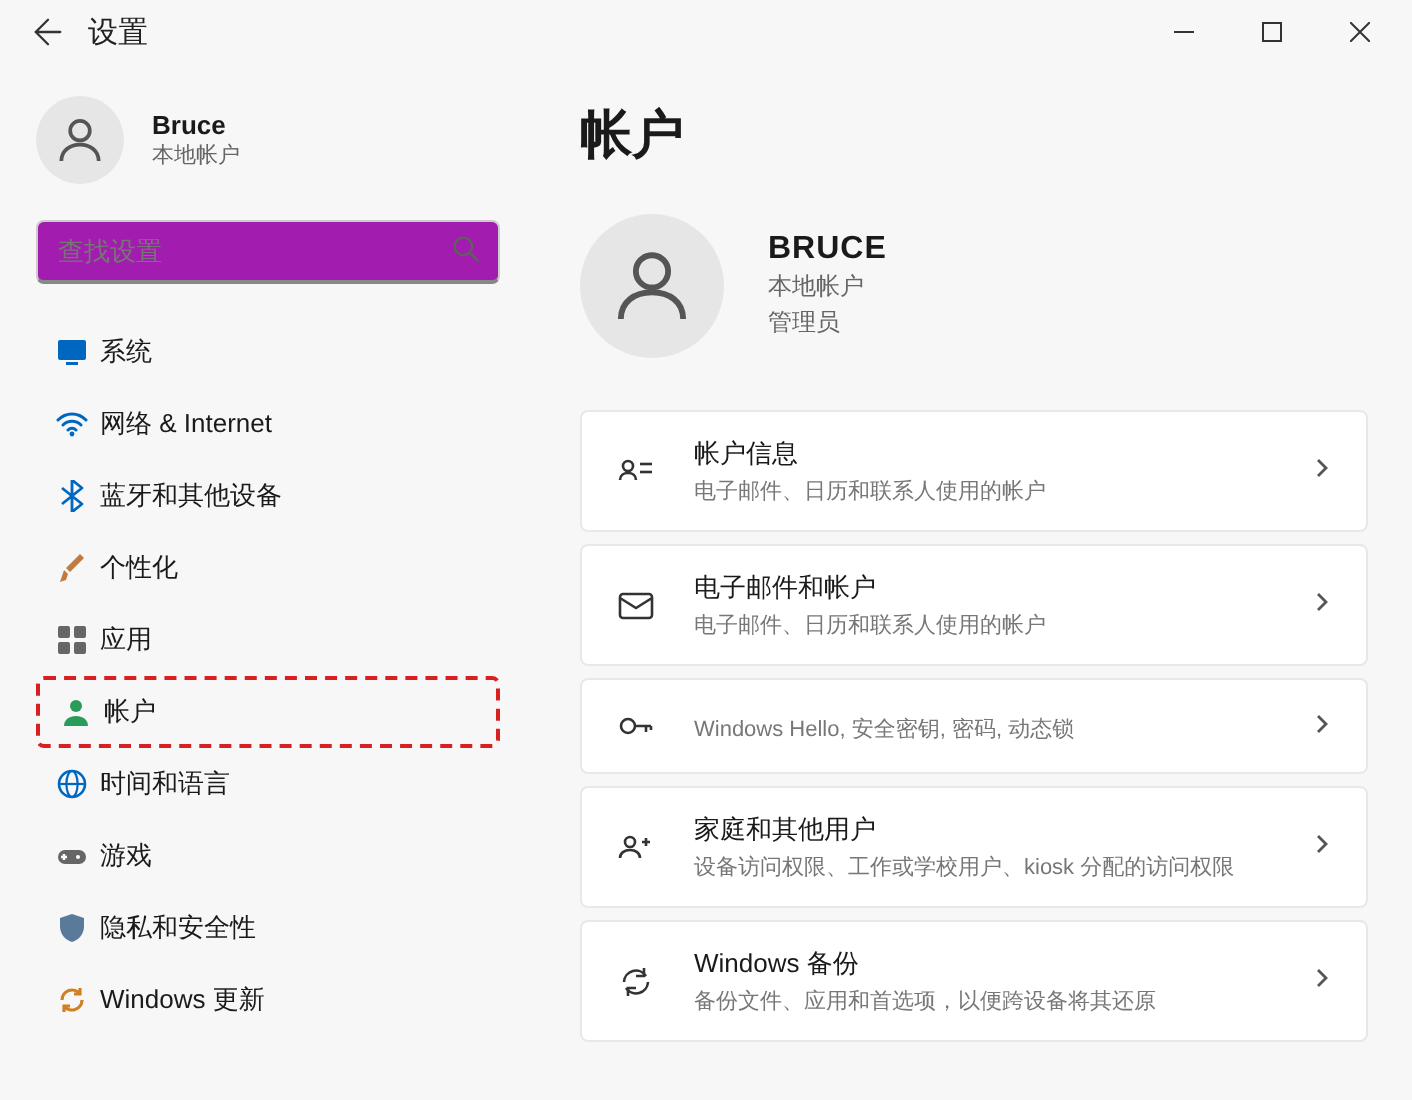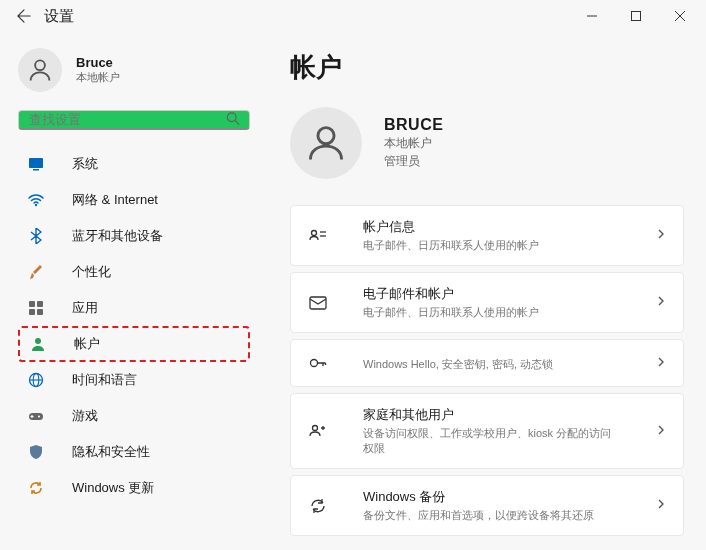--- a/index.html
+++ b/index.html
@@ -10,32 +10,32 @@
 .title-text { font-size: 15px; color: #212121; }
 .titlebar-controls { margin-left: auto; display: flex; }
 .ctrl { width: 44px; height: 32px; display: flex; align-items: center; justify-content: center; cursor: pointer; color: #666; }
 .container { display: flex; height: calc(550px - 32px); }
 .sidebar { width: 260px; padding: 8px 10px 0 18px; overflow-y: auto; }
 .profile { display: flex; align-items: center; gap: 14px; padding: 8px 0 18px 0; }
 .avatar-sm { width: 44px; height: 44px; border-radius: 50%; background: #e6e6e6; display: flex; align-items: center; justify-content: center; }
 .profile-name { font-weight: 600; font-size: 13px; }
 .profile-sub { font-size: 11px; color: #666; }
 .search { position: relative; margin-bottom: 16px; }
-.search input { width: 100%; height: 20px; border: 1px solid #ccc; border-bottom: 2px solid #888; border-radius: 4px; padding: 0 34px 0 10px; font-size: 13px; background: #22c55e; outline: none; }
+.search input { width: 100%; height: 32px; border: 1px solid #ccc; border-bottom: 2px solid #888; border-radius: 4px; padding: 0 34px 0 10px; font-size: 13px; background: #a21caf; outline: none; }
 .search-icon { position: absolute; right: 10px; top: 50%; transform: translateY(-50%); color: #606060; }
-.nav-item { display: flex; align-items: center; gap: 28px; height: 36px; padding: 0 10px; border-radius: 4px; cursor: pointer; font-size: 13px; }
+.nav-item { display: flex; align-items: center; gap: 6px; height: 36px; padding: 0 10px; border-radius: 4px; cursor: pointer; font-size: 13px; }
 .nav-item.highlighted { border: 2px dashed #d92020; border-radius: 4px; }
 .nav-icon { width: 16px; height: 16px; display: flex; align-items: center; justify-content: center; flex-shrink: 0; }
 .main { flex: 1; padding: 18px 22px 0 30px; overflow-y: auto; }
 .page-title { font-size: 26px; font-weight: 600; margin-bottom: 22px; }
 .account-header { display: flex; align-items: center; gap: 22px; margin-bottom: 26px; }
 .avatar-lg { width: 72px; height: 72px; border-radius: 50%; background: #e6e6e6; display: flex; align-items: center; justify-content: center; }
 .acct-name { font-size: 16px; font-weight: 600; letter-spacing: 0.5px; }
 .acct-sub { font-size: 12px; color: #666; line-height: 1.5; }
-.card { background: #fff; border: 1px solid #e8e8e8; border-radius: 4px; padding: 12px 16px; margin-bottom: 6px; display: flex; align-items: center; gap: 34px; cursor: pointer; }
+.card { background: #fff; border: 1px solid #e8e8e8; border-radius: 4px; padding: 12px 16px; margin-bottom: 6px; display: flex; align-items: center; gap: 18px; cursor: pointer; }
 .card-icon { width: 22px; height: 22px; display: flex; align-items: center; justify-content: center; flex-shrink: 0; color: #333; }
 .card-body { flex: 1; }
 .card-title { font-size: 13px; font-weight: 400; }
 .card-sub { font-size: 11px; color: #777; margin-top: 2px; }
 .chevron { color: #666; flex-shrink: 0; }
 </style>
 </head>
 <body>
 
 <div class="titlebar">

